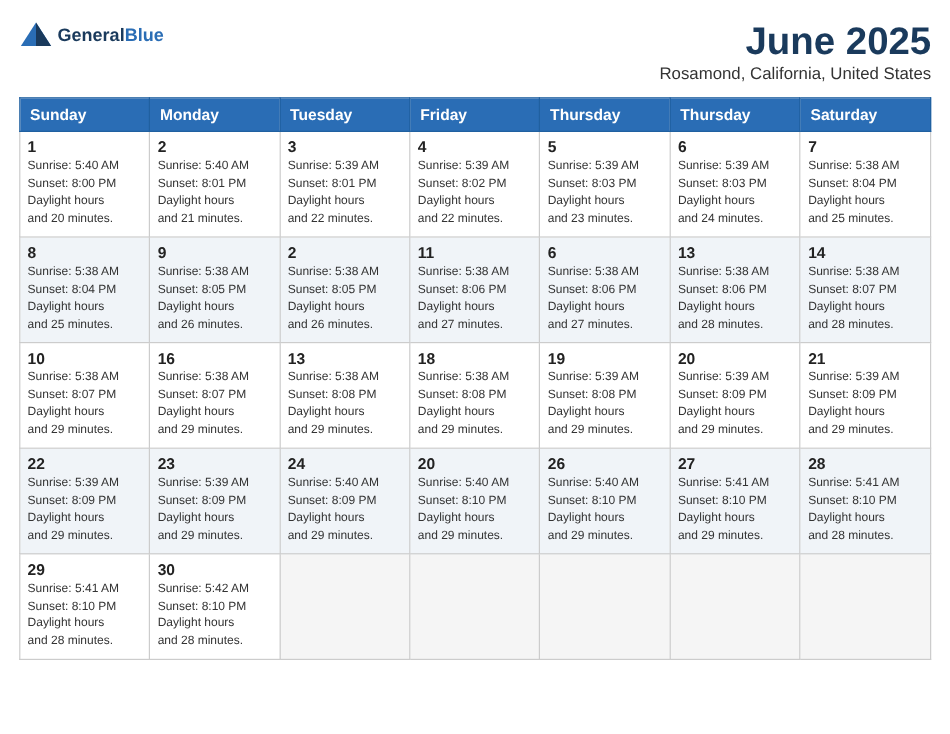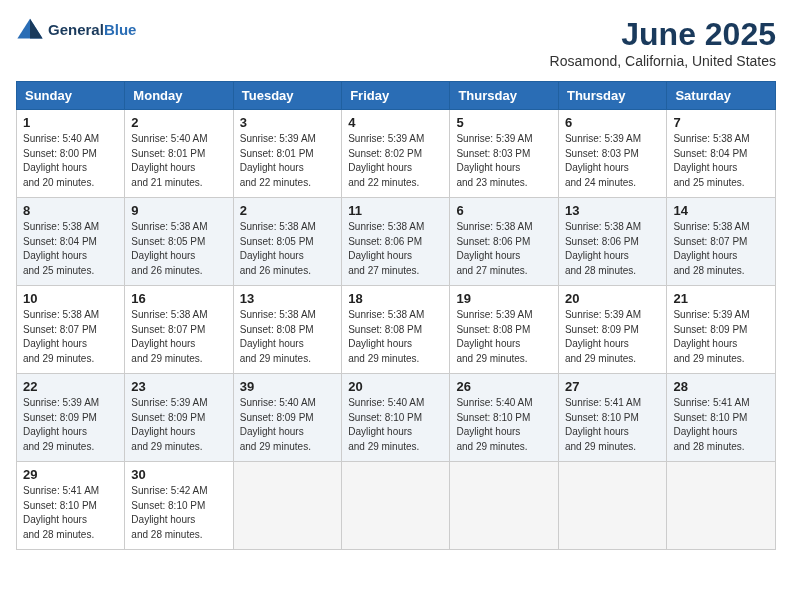--- a/index.html
+++ b/index.html
@@ -331,21 +331,21 @@
         <td>
         <span class="day-num">23</span>
         <div class="day-info">
           Sunrise: 5:39 AM<br>
           Sunset: 8:09 PM<br>
           Daylight hours<br>
           and 29 minutes.
         </div>
       </td>
         <td>
-        <span class="day-num">39</span>
+        <span class="day-num">24</span>
         <div class="day-info">
           Sunrise: 5:40 AM<br>
           Sunset: 8:09 PM<br>
           Daylight hours<br>
           and 29 minutes.
         </div>
       </td>
         <td>
         <span class="day-num">20</span>
         <div class="day-info">

